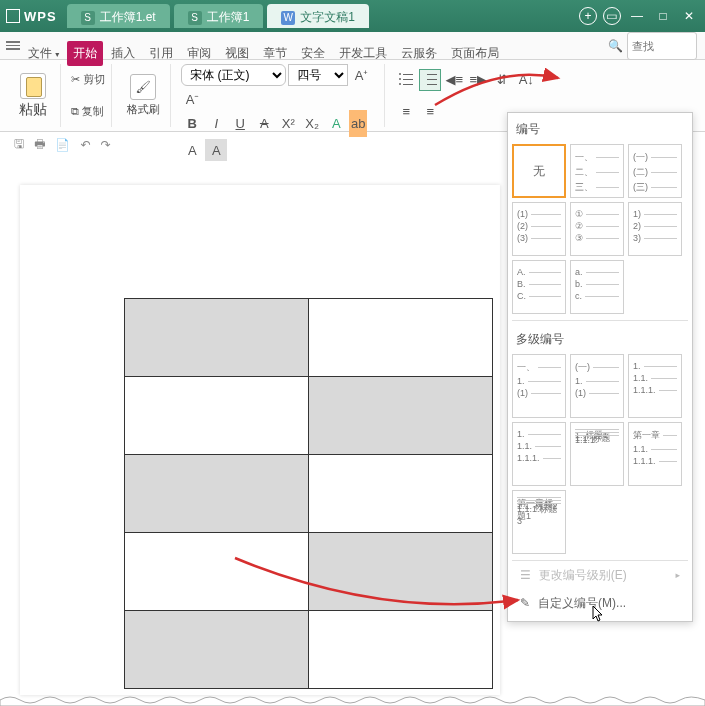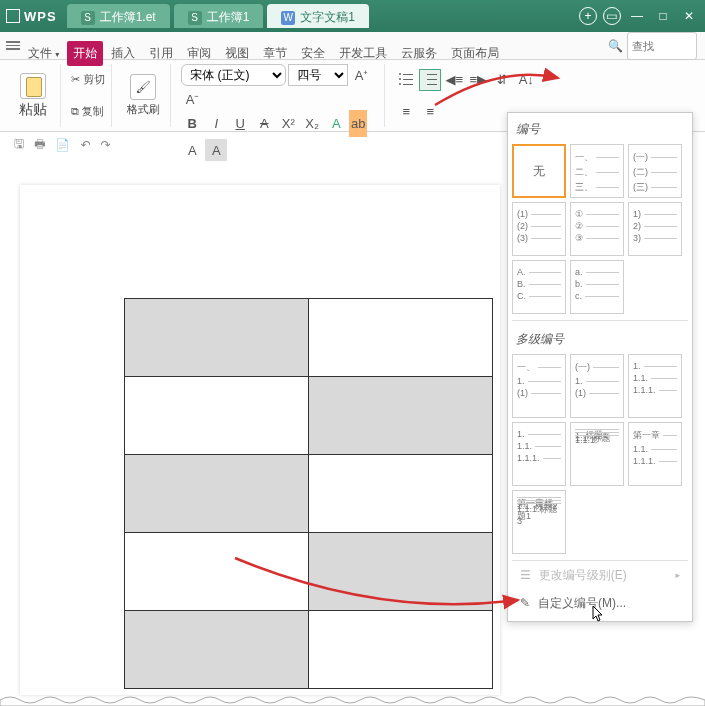--- a/index.html
+++ b/index.html
@@ -30,21 +30,21 @@
 .sizesel{width:60px;}
 .tbtn{width:22px;height:22px;border:1px solid transparent;display:flex;align-items:center;justify-content:center;font-size:13px;color:#555;}
 .colorbar{width:16px;height:3px;background:#d44;position:relative;top:4px;}
 .quickbar{height:26px;display:flex;align-items:center;gap:10px;padding-left:14px;color:#888;}
 .page{position:absolute;left:20px;top:185px;width:480px;height:510px;background:#fff;box-shadow:0 0 4px rgba(0,0,0,.15);}
 .tbl{position:absolute;left:104px;top:113px;border-collapse:collapse;}
 .tbl td{width:184px;height:78px;border:1px solid #333;}
 .g{background:#d9d9d9;}
 
 .ndrop{position:absolute;right:12px;top:112px;width:186px;background:#fff;border:1px solid #c9c9c9;box-shadow:0 2px 8px rgba(0,0,0,.18);padding:4px;}
-.ndrop .sec-title{font-size:12px;color:#555;padding:4px 4px 6px;font-style:italic;}
+.ndrop .sec-title{font-size:12px;color:#555;padding:4px 4px 6px;}
 .grid3{display:flex;flex-wrap:wrap;gap:4px;}
 .cell{width:54px;height:54px;border:1px solid #d0d0d0;background:#fff;font-size:9px;color:#777;padding:4px;position:relative;}
 .cell.sel{border:2px solid #f39b2c;}
 .cell .row{display:flex;align-items:center;gap:3px;margin:2px 0;}
 .cell .row span:last-child{flex:1;height:1px;background:#ccc;}
 .cell.none{display:flex;align-items:center;justify-content:center;font-size:12px;color:#666;}
 .msec{border-top:1px solid #e0e0e0;margin-top:6px;padding-top:6px;}
 .cell.wide{width:54px;height:64px;}
 .footer{border-top:1px solid #e0e0e0;margin-top:6px;}
 .fitem{height:28px;display:flex;align-items:center;gap:8px;padding:0 8px;font-size:12px;color:#666;}

